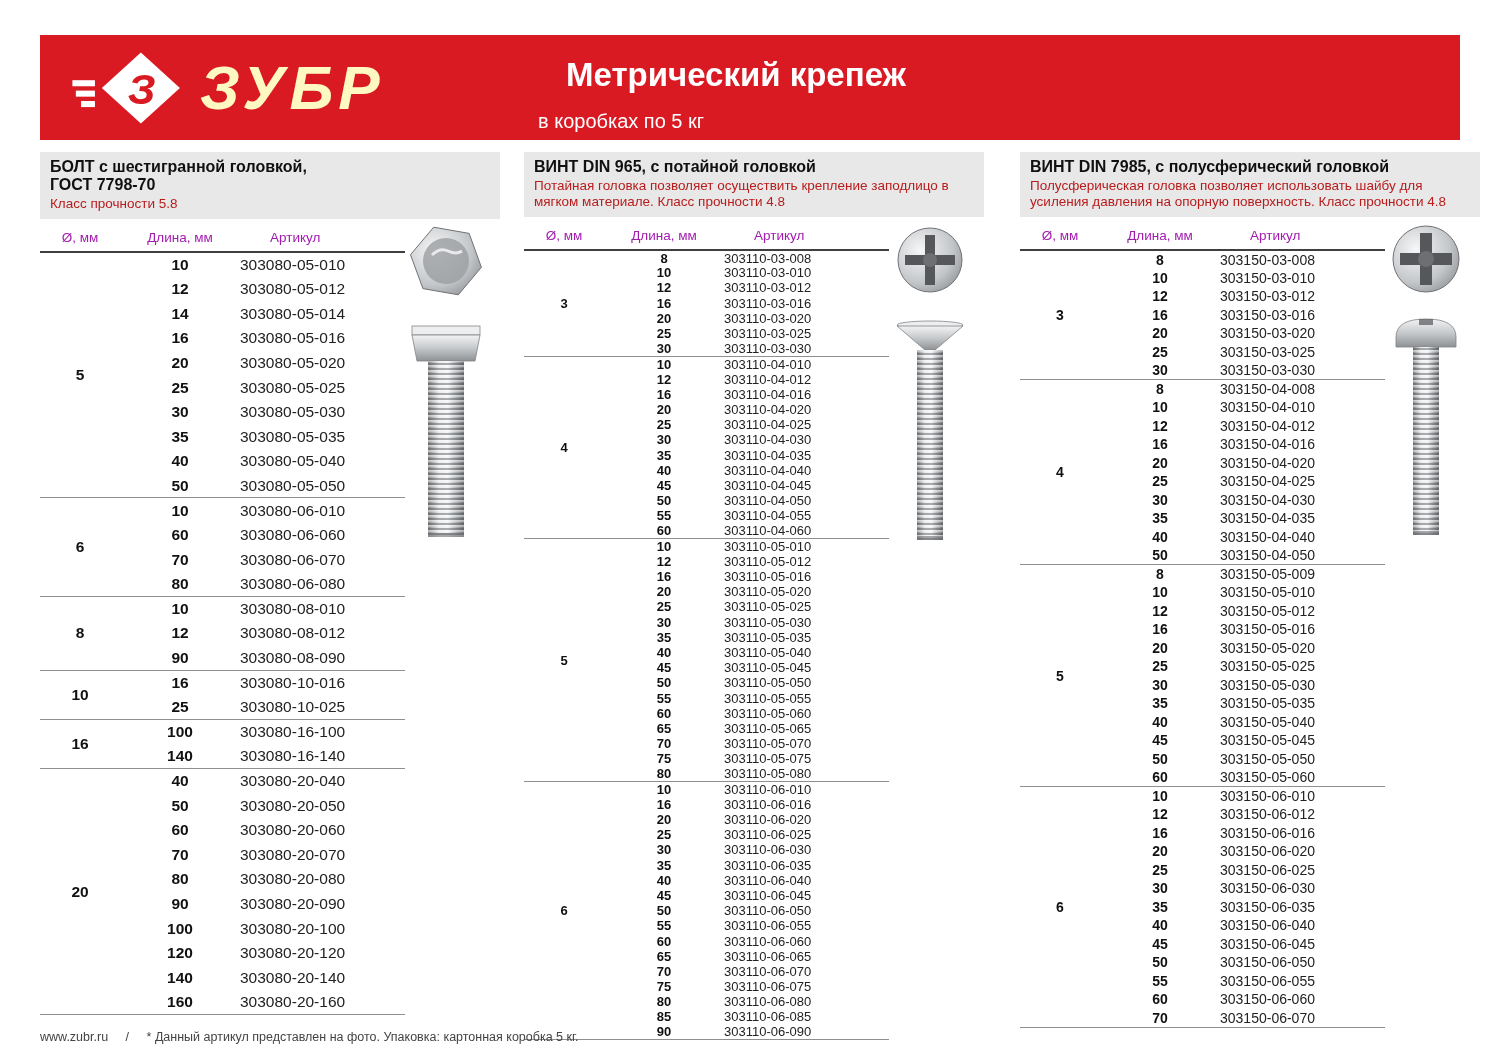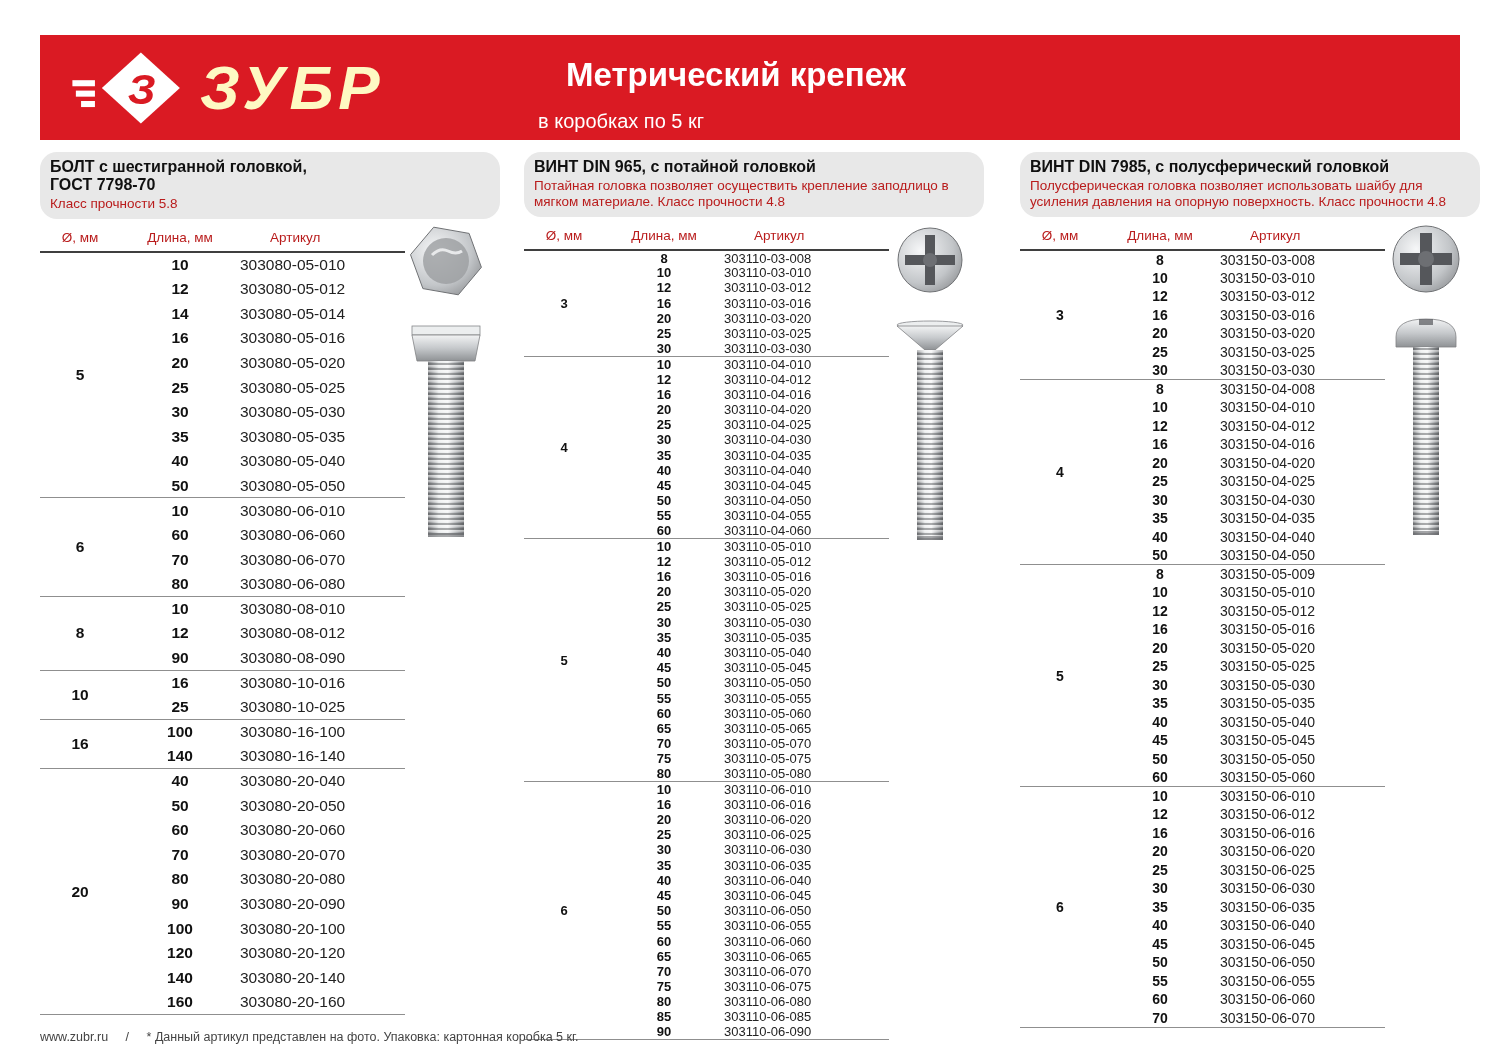--- a/index.html
+++ b/index.html
@@ -13,26 +13,26 @@
   .logo-emblem { width:118px; height:78px; }
   .logo-word { color:#fef9c3; font-weight:bold; font-style:italic; font-size:62px; letter-spacing:5px; margin-left:14px; line-height:78px; }
   .banner-titles { position:absolute; left:498px; top:22px; color:#fff; }
   .banner-title { font-size:33px; font-weight:bold; line-height:36px;margin-left:28px; }
   .banner-subtitle { font-size:20px; line-height:24px; margin-top:16px; }
 
   
   .col { position:absolute; top:152px; width:460px; }
   .col-1 { left:40px; } .col-2 { left:524px; } .col-3 { left:1020px; }
 
-  .sec-head { background:#e8e8e8; padding:6px 10px 7px 10px;border-radius:17px; }
+  .sec-head { background:#e8e8e8; padding:6px 10px 7px 10px; }
   .sec-title div { font-size:16px; font-weight:bold; line-height:18px; color:#101010; }
   .sec-desc { font-size:13.5px; line-height:16px; color:#b91c1c; margin-top:2px; }
 
   table.spec { border-collapse:collapse; table-layout:fixed; width:365px; margin-top:7px; border-bottom:1px solid #8f8f8f; }
-  table.spec th { font-weight:normal; font-size:13.5px; color:#b91c1c; text-align:center; padding:4px 0 6px 0; border-bottom:2px solid #3f3f3f; }
+  table.spec th { font-weight:normal; font-size:13.5px; color:#a21caf; text-align:center; padding:4px 0 6px 0; border-bottom:2px solid #3f3f3f; }
   table.spec th.h-art { text-align:left; padding-left:30px; }
   table.spec td { padding:0; line-height:1; vertical-align:middle; }
   td.dia { font-weight:bold; text-align:center; color:#111; }
   td.len { font-weight:bold; text-align:center; color:#111; }
   td.art { text-align:left; padding-left:30px; color:#222; }
   tr.group-start td { border-top:1px solid #8f8f8f; }
 
   .t1 td { height:24.6px; font-size:15.5px; }
   .t2 td { height:15.2px; font-size:13px; }
   .t3 td { height:18.5px; font-size:14px; }

